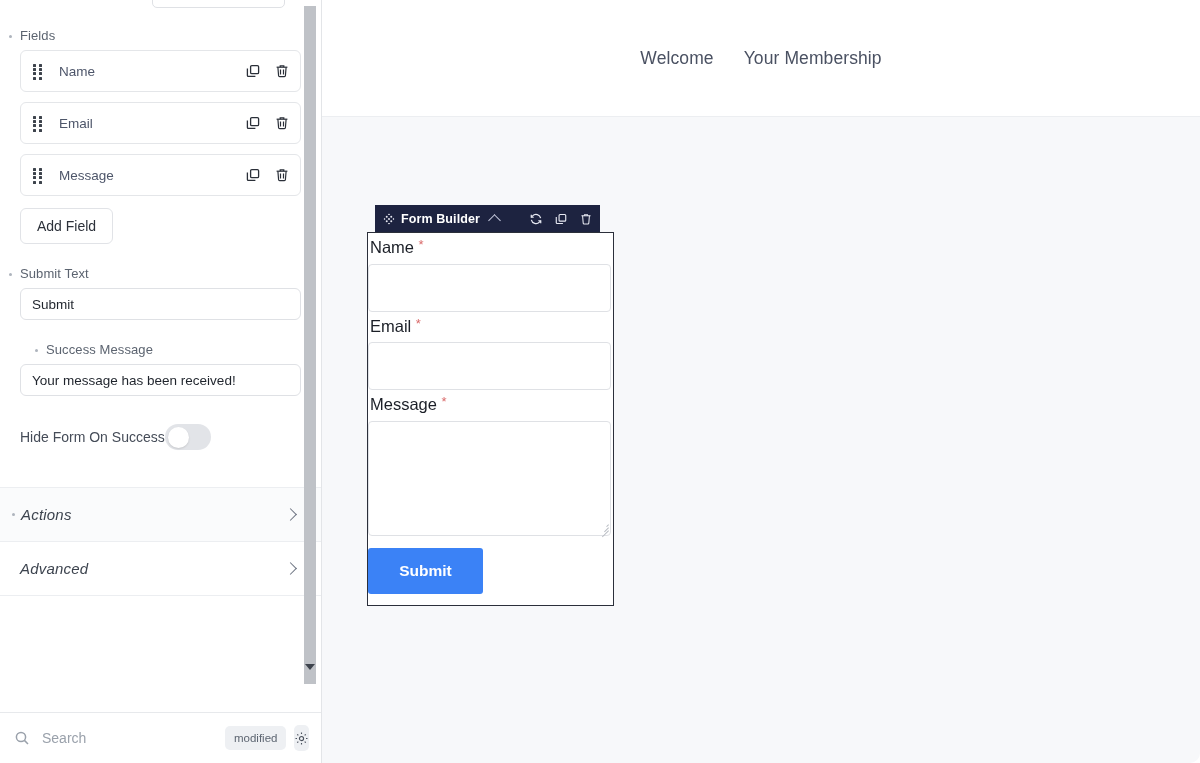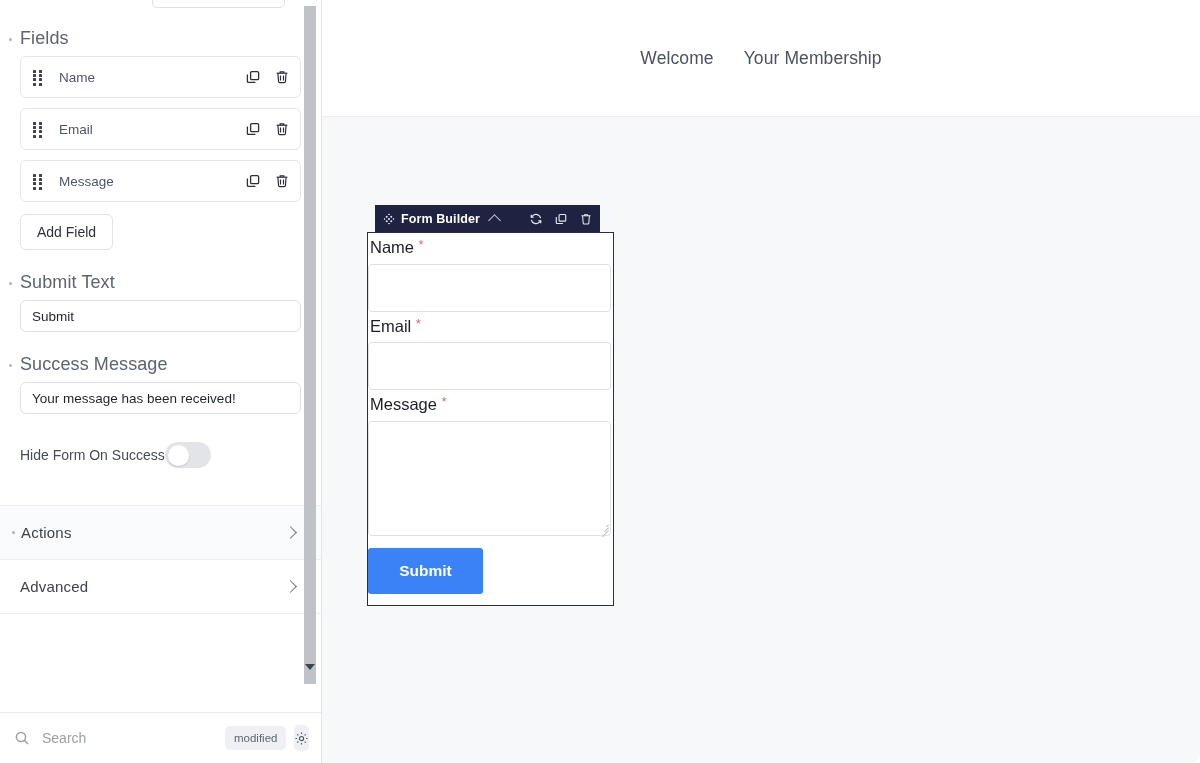--- a/index.html
+++ b/index.html
@@ -47,21 +47,21 @@
     width: 133px;
     height: 22px;
     border: 1px solid #dfe1e5;
     border-radius: 5px;
     background: #fff;
   }
 
   .section-label {
     display: flex;
     align-items: center;
-    font-size: 18px;
+    font-size: 13px;
     color: #5c6470;
     margin: 0 0 7px 0;
     padding-left: 20px;
     position: relative;
     letter-spacing: .1px;
   }
   .section-label .dot {
     position: absolute;
     left: 9px;
     top: 50%;
@@ -526,37 +526,37 @@
 
       <div class="prop-block spaced">
         <div class="section-label" style="padding-left:0;">
           <span class="dot" style="left:-11px;"></span>
           <span>Submit Text</span>
         </div>
         <input class="text-input" value="Submit" style="">
       </div>
 
       <div class="prop-block spaced">
-        <div class="section-label" style="padding-left:0;">
+        <div class="section-label" style="padding-left:0;margin-left:26px;">
           <span class="dot" style="left:-11px;"></span>
           <span>Success Message</span>
         </div>
         <input class="text-input" value="Your message has been received!" style="">
       </div>
 
 
       <div class="switch-row">
         <span class="switch-label">Hide Form On Success</span>
         <span class="switch">
           <span class="knob"></span>
         </span>
       </div>
 
 
-      <div class="accordion" style="margin-top:33px;">
+      <div class="accordion" style="margin-top:33px;font-style:italic;">
         <div class="accordion-row">
           <span class="acc-dot"></span>
           <span class="accordion-title">Actions</span>
           <span class="chev-right"></span>
         </div>
         <div class="accordion-row plain">
           <span class="accordion-title">Advanced</span>
           <span class="chev-right"></span>
         </div>
       </div>

